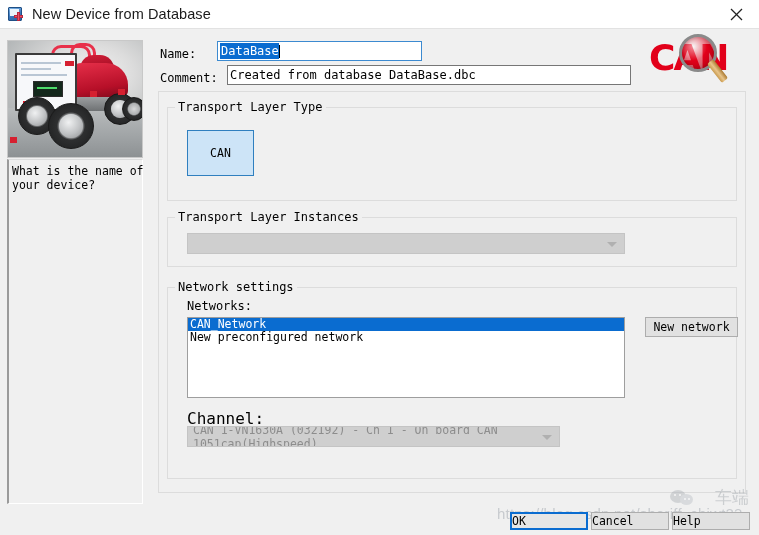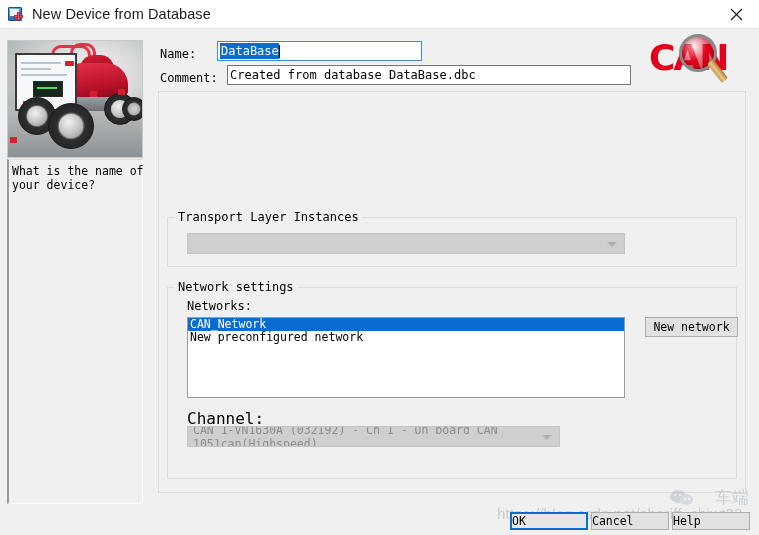--- a/index.html
+++ b/index.html
@@ -460,20 +460,26 @@
         <span class="caret"></span>
     </div>
 
     <div class="row-label lbl-comment">Comment:</div>
     <div class="tb-input comment-input">
       <span>Created from database DataBase.dbc</span>
     </div>
 
     <div class="group outer-group">
 
+      <div class="group grp-tlt">
+        <span class="legend">Transport Layer Type</span>
+        <div class="can-type-btn">
+          <span>CAN</span>
+        </div>
+      </div>
 
       <div class="group grp-tli">
         <span class="legend">Transport Layer Instances</span>
         <div class="combo-disabled tli-combo">
           <span></span>
           <span class="combo-arrow"></span>
         </div>
       </div>
 
       <div class="group grp-net">

